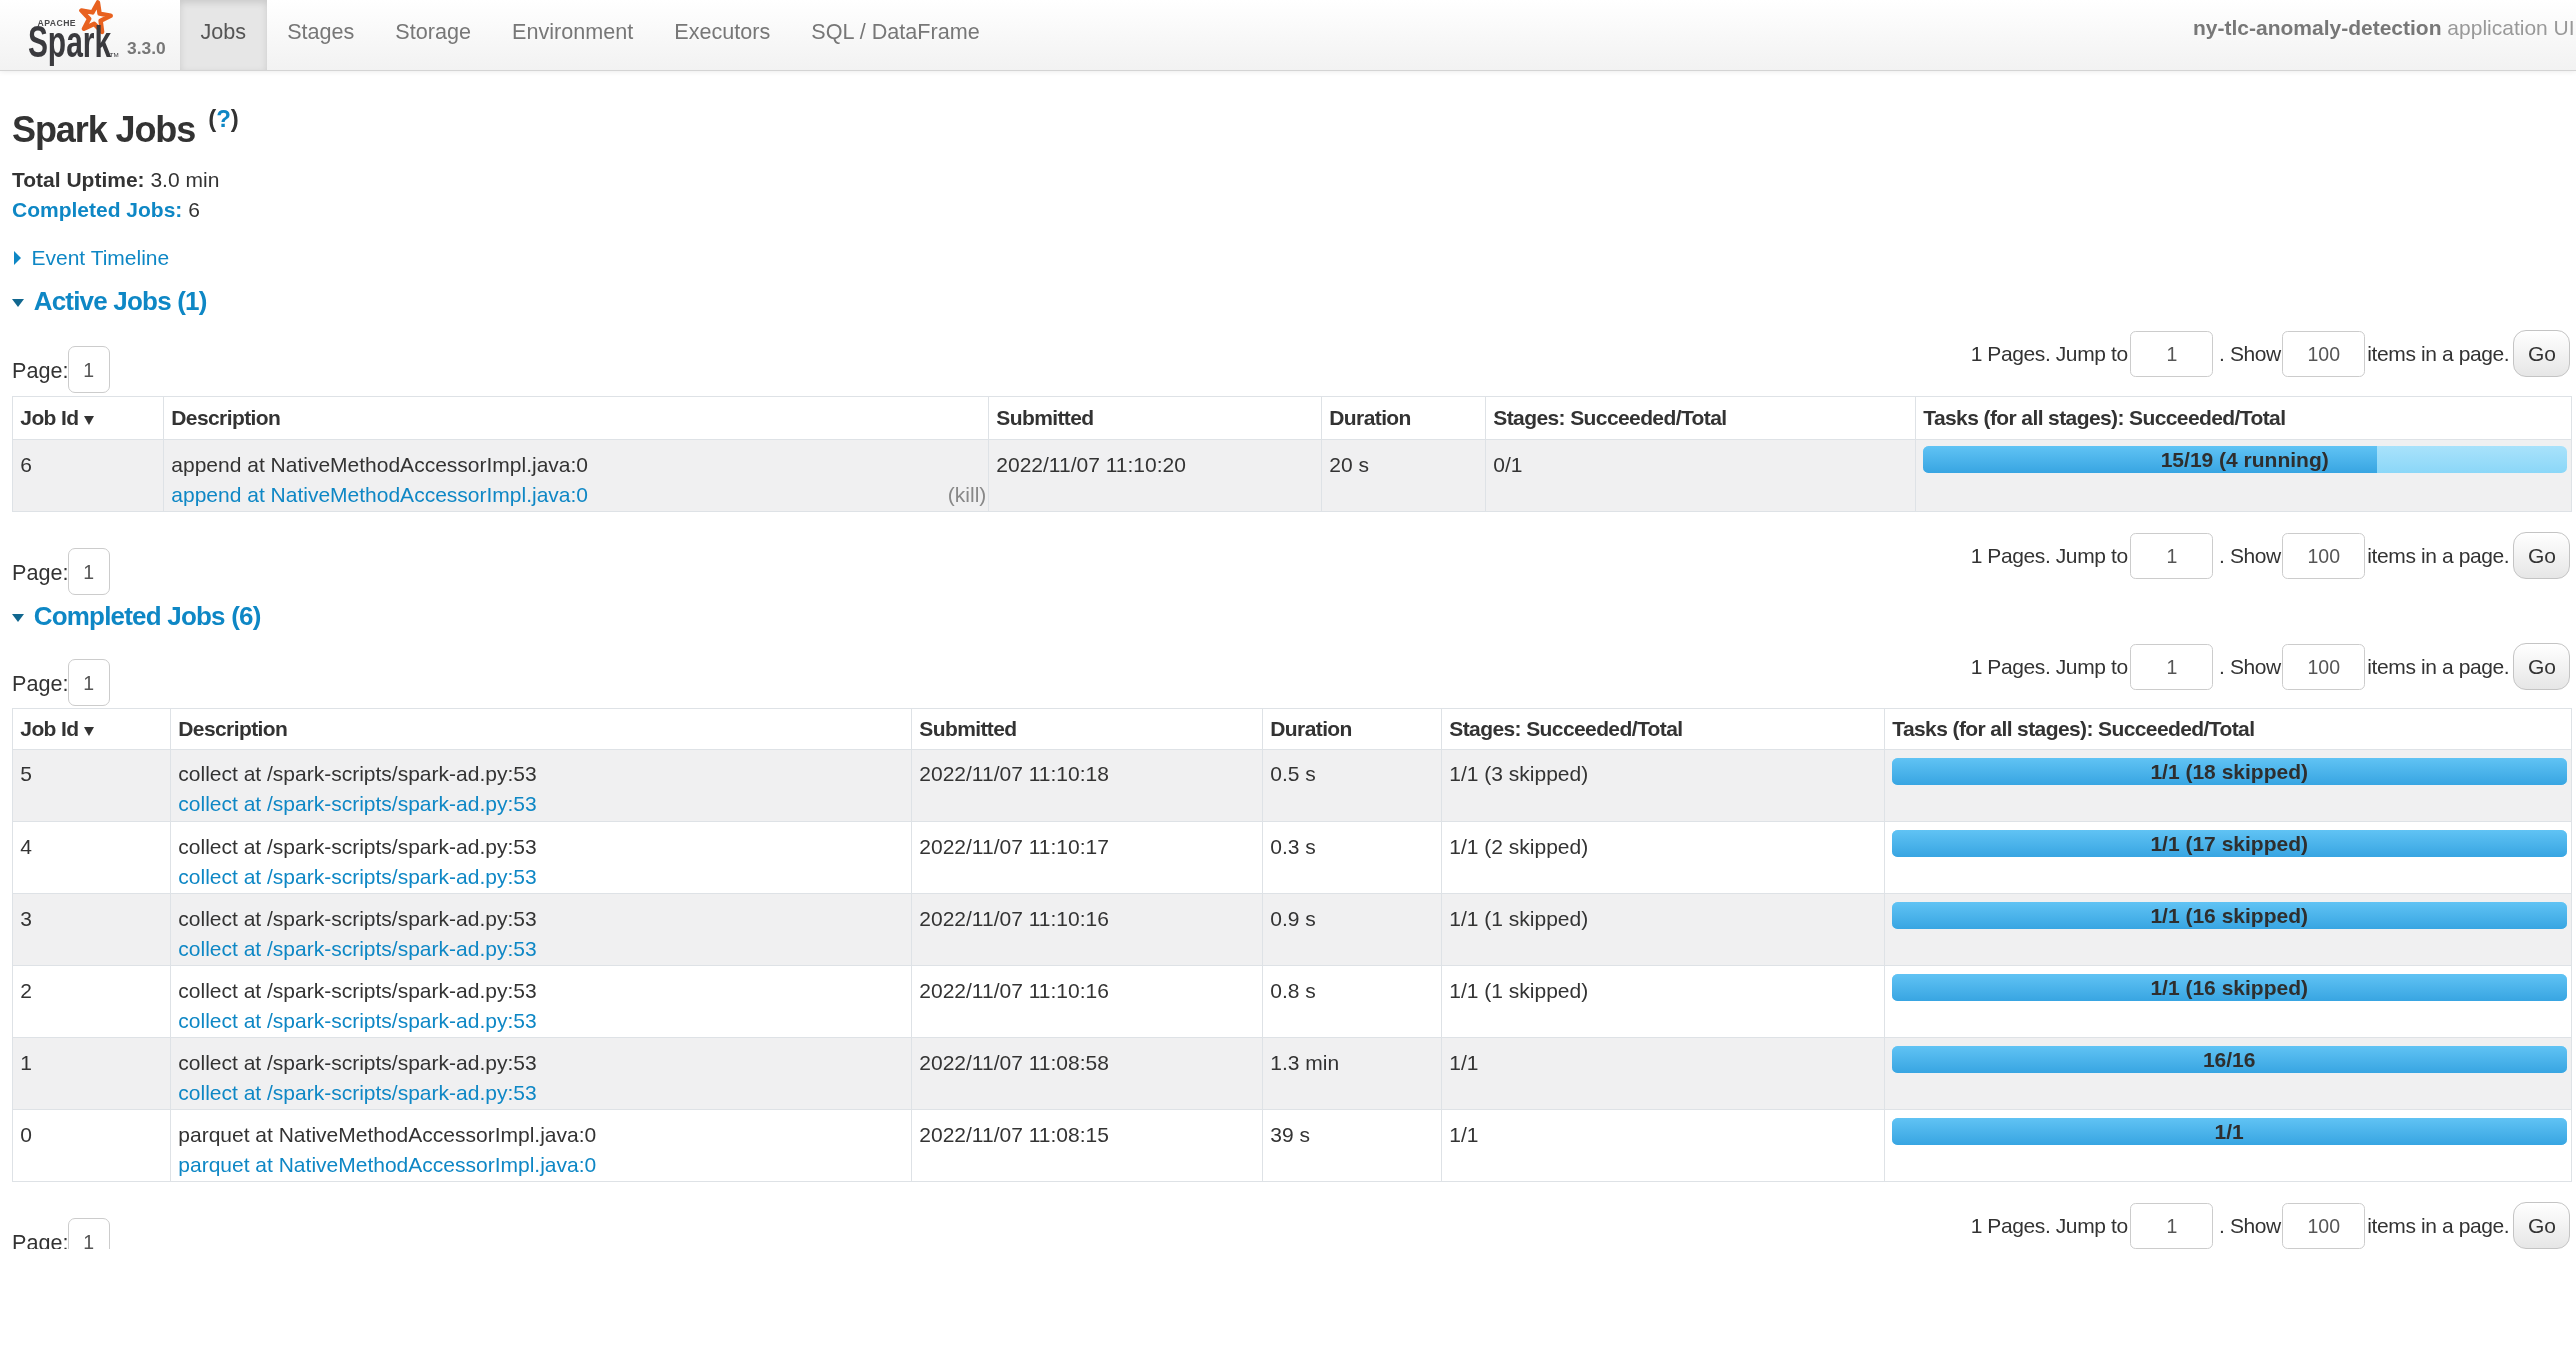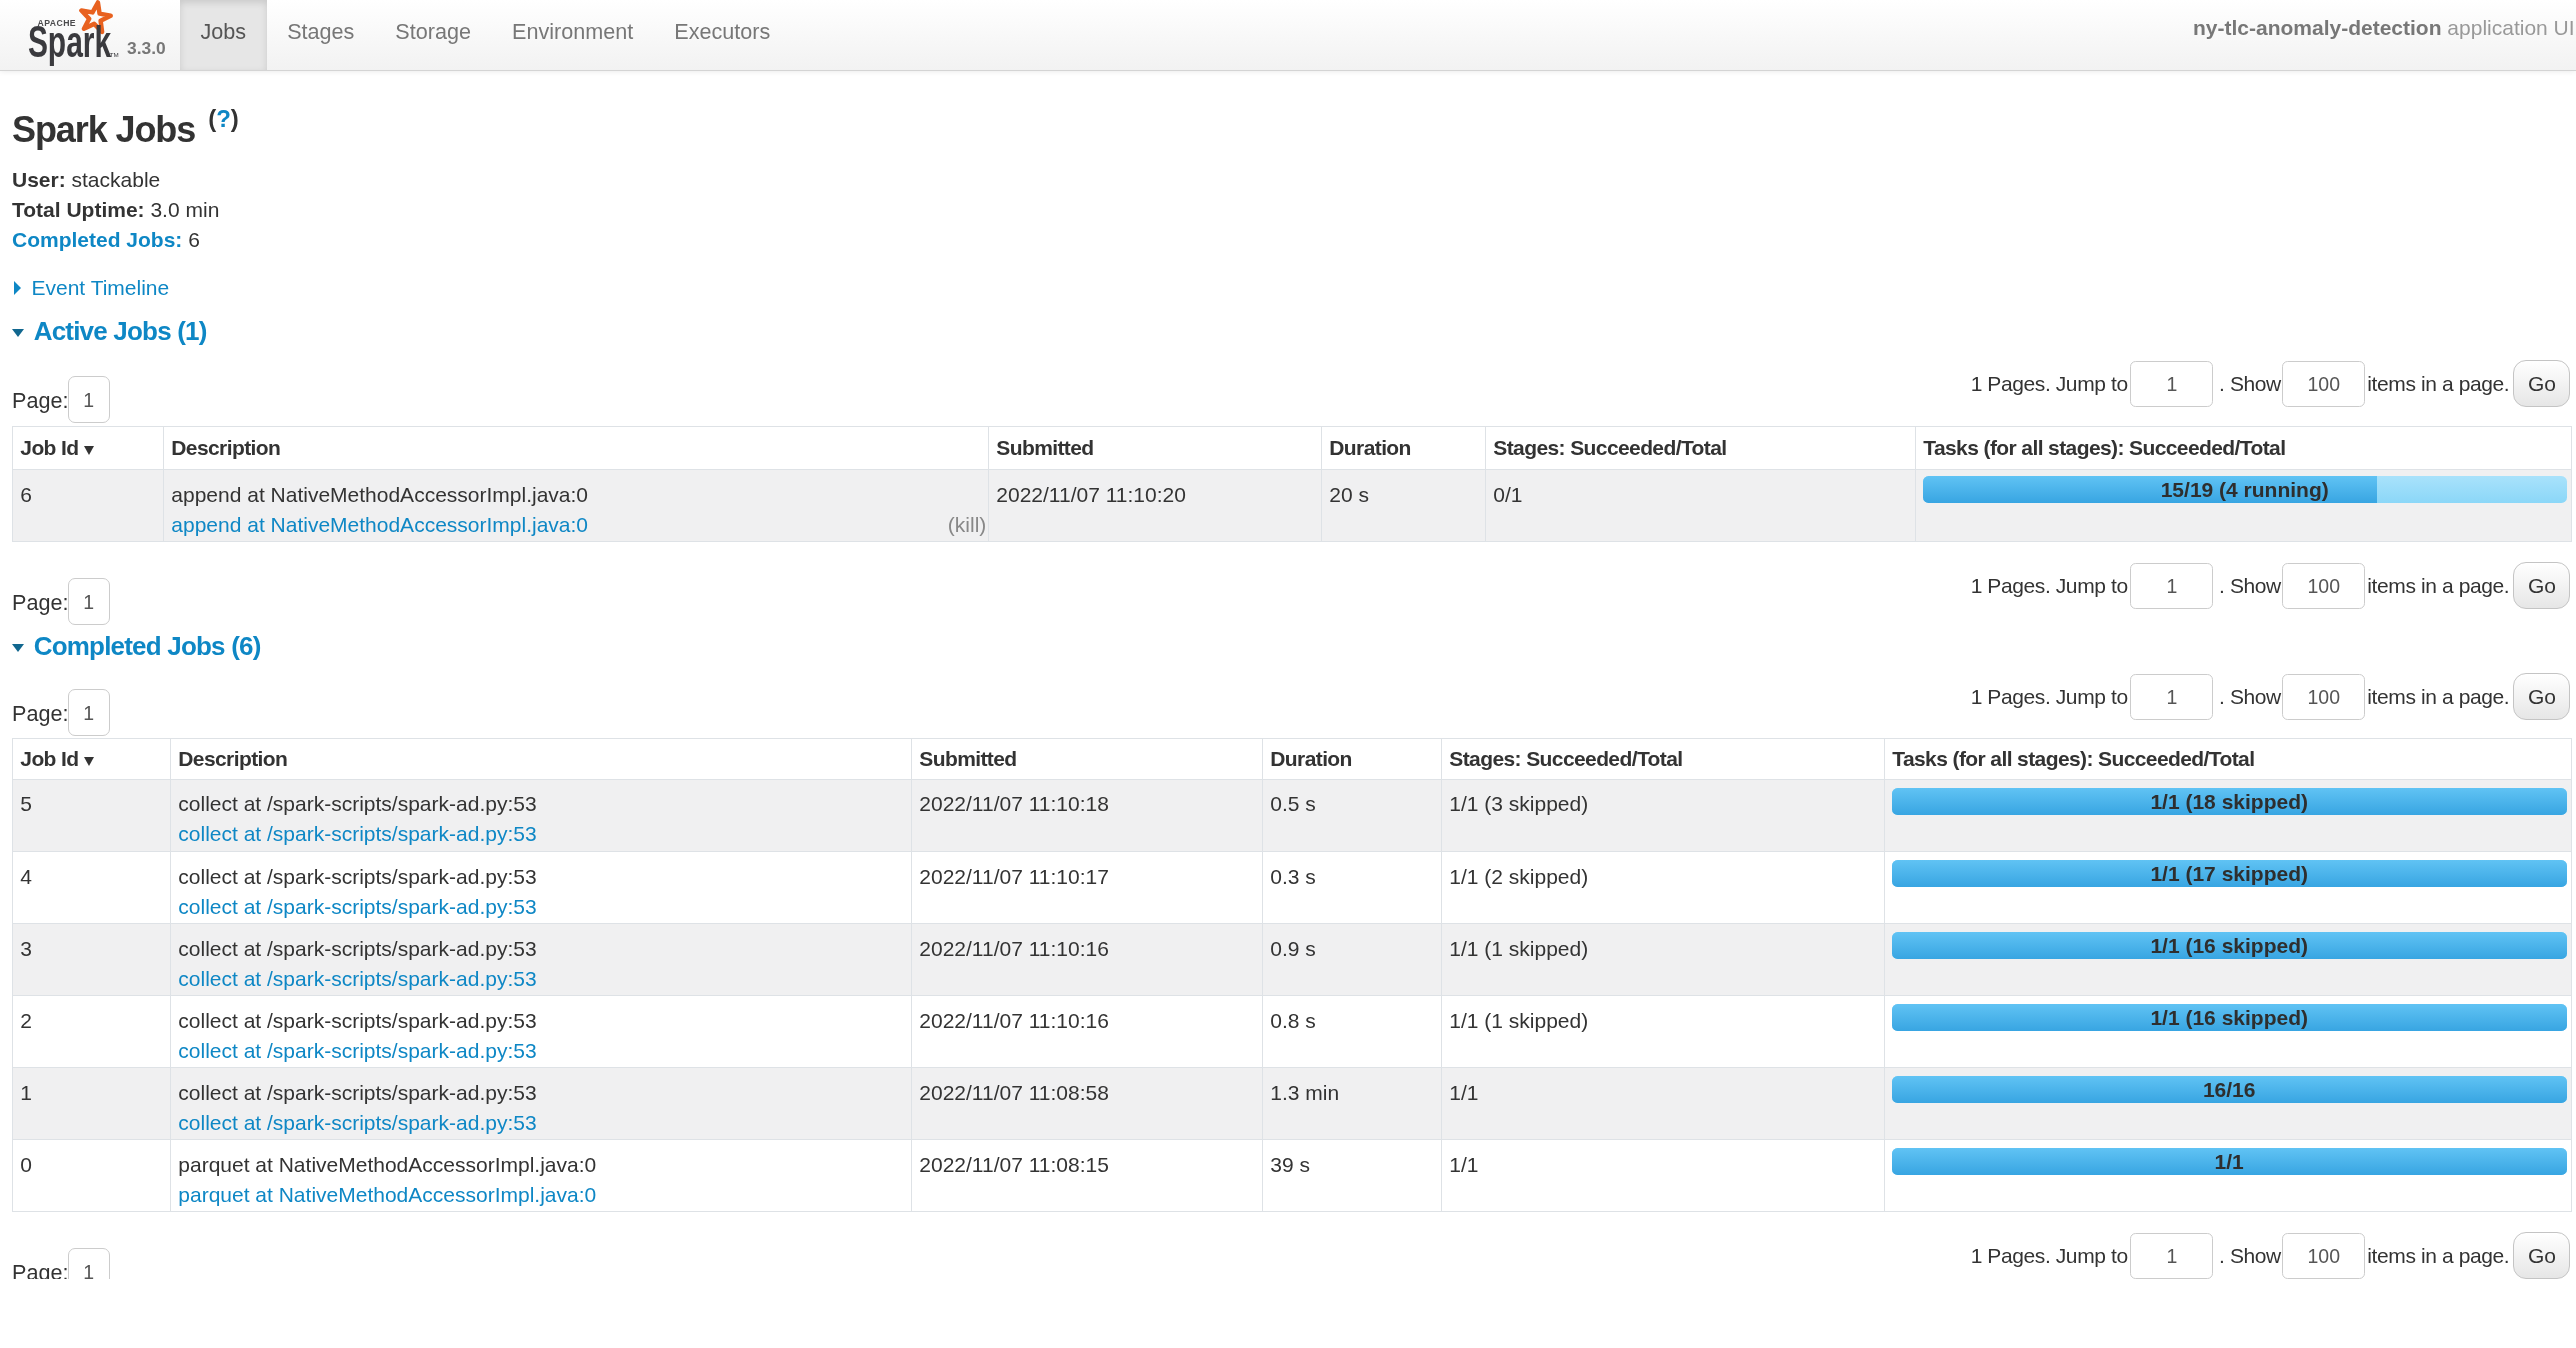--- a/index.html
+++ b/index.html
@@ -83,28 +83,27 @@
 <div id="nav">
   <svg id="logo" width="118" height="68" viewBox="0 0 170 98" style="overflow:visible;font-size:30px">
     <g fill="none" stroke="#e8611f" stroke-width="6.5" stroke-linejoin="round">
       <path d="M 120.9,-2.2 L 123.3,13.9 L 139.3,16.9 L 124.8,24.1 L 126.9,40.2 L 115.5,28.7 L 100.8,35.6 L 108.3,21.2 L 97.1,9.4 L 113.1,12.1 Z"></path>
     </g>
     <text x="34" y="31" font-family="Liberation Sans" font-size="12.5" font-weight="bold" letter-spacing="0.6" fill="#4a4a4c">APACHE</text>
     <text x="29.6" y="77" font-family="Liberation Sans" font-size="64" font-weight="bold" fill="#3a3a3e" transform="scale(0.675,1)" style="transform-origin:0 0;">Spark</text>
     <text x="138" y="77" font-family="Liberation Sans" font-size="9" fill="#3a3a3e">TM</text>
   </svg>
   <div id="version">3.3.0</div>
-  <ul id="navlinks"><li class="active"><a>Jobs</a></li><li><a>Stages</a></li><li><a>Storage</a></li><li><a>Environment</a></li><li><a>Executors</a></li></ul>
+  <ul id="navlinks"><li class="active"><a>Jobs</a></li><li><a>Stages</a></li><li><a>Storage</a></li><li><a>Environment</a></li><li><a>Executors</a></li><li><a>SQL / DataFrame</a></li></ul>
   <div id="appname">ny-tlc-anomaly-detection <span>application UI</span></div>
 </div>
 
 <div id="main">
   <h3 class="title">Spark Jobs <sup>(<a>?</a>)</sup></h3>
   <ul class="props">
-    <li><strong>User:</strong> stackable</li>
     <li><strong>Total Uptime:</strong> 3.0 min</li>
     <li><a><strong>Completed Jobs:</strong></a> 6</li>
   </ul>
 
   <div class="evt-row"><span class="arrow-right"></span><a>Event Timeline</a></div>
 
   <h4 class="jobs-h" id="h4-active"><span class="arrow-down-h4"></span><a>Active Jobs (1)</a></h4>
 
   <div class="pgrow" style="margin-top:15px;">
     <div class="lefty"><label>Page:</label><span class="pg-input">1</span></div>

